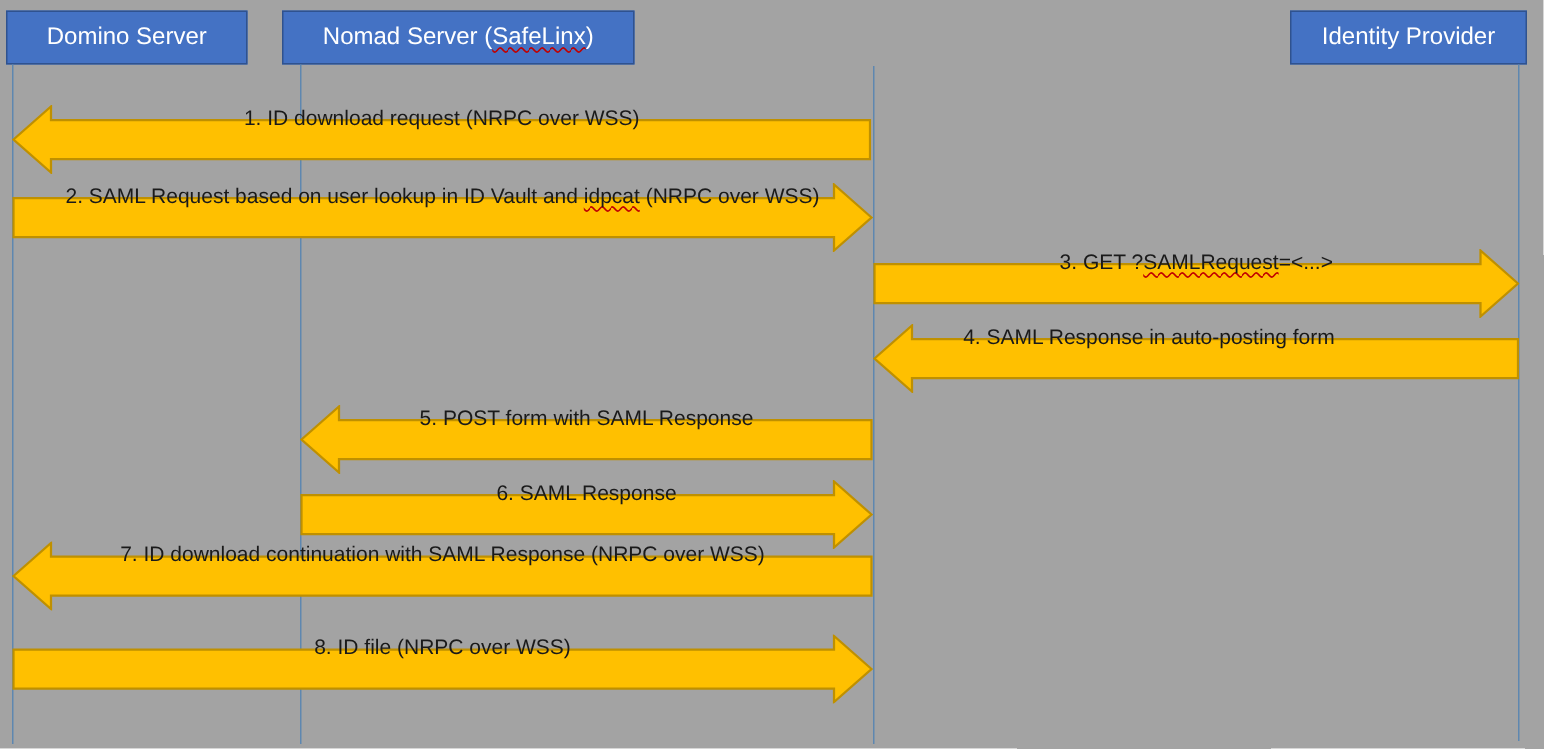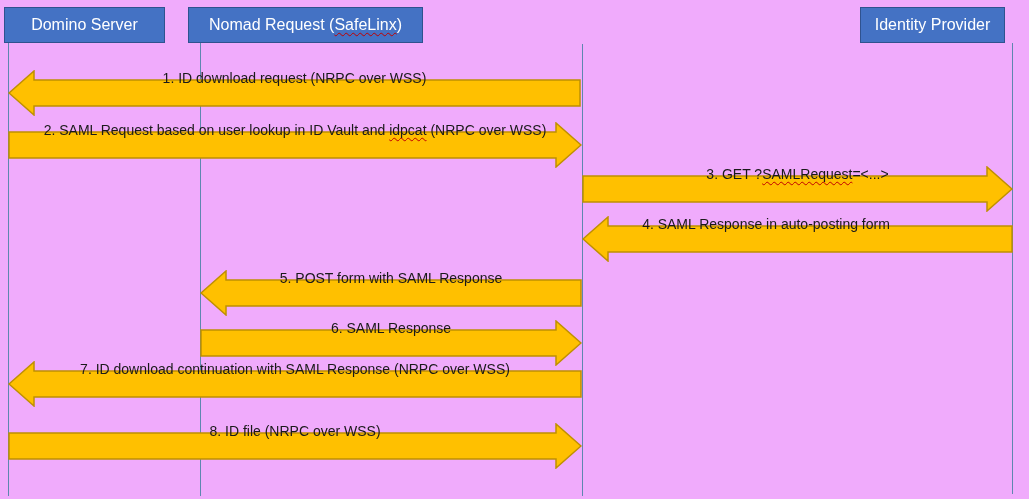--- a/index.html
+++ b/index.html
@@ -1,17 +1,17 @@
 <!DOCTYPE html>
 <html><head>
 <meta charset="utf-8">
 <style>
   html,body { margin:0; padding:0; background:#ffffff; }
   .canvas {
-    position:relative; width:1029px; height:499px; background:#f0abfc;
+    position:relative; width:1029px; height:499px; background:#a3a3a3;
     font-family:"Liberation Sans", sans-serif; overflow:hidden;
   }
   .actor {
     position:absolute; height:36px; box-sizing:border-box;
     display:flex; align-items:center; justify-content:center;
     color:#ffffff; font-size:16px; white-space:nowrap;
   }
   .actor-blue  { background:#4472C4; border:1.4px solid #2F528F; }
   .actor-green { background:#375623; border:1.4px solid #2B431B; }
   .lifeline { position:absolute; width:1.4px; background:#5E87B0; }
@@ -32,25 +32,25 @@
 </head>
 <body>
 
 <div class="canvas">
 
   <div class="actor actor-blue" style="left:4px; top:7px; width:161px;">
     <span>Domino Server</span>
   </div>
 
   <div class="actor actor-blue" style="left:188px; top:7px; width:235px;">
-    <span><span>Nomad Request (</span><span class="sq">SafeLinx</span><span>)</span></span>
+    <span><span>Nomad Server (</span><span class="sq">SafeLinx</span><span>)</span></span>
   </div>
 
 
-  <div class="actor actor-blue" style="left:860px; top:7px; width:145px;">
+  <div class="actor actor-blue" style="left:860px; top:7px; width:158px;">
     <span>Identity Provider</span>
   </div>
 
   <div class="lifeline" style="left:8px;    top:43px; height:453px;"></div>
   <div class="lifeline" style="left:200px;  top:43px; height:453px;"></div>
   <div class="lifeline" style="left:582px;  top:44px; height:452px;"></div>
   <div class="lifeline" style="left:1012px; top:43px; height:451px;"></div>
 
   <div class="msg" style="left:8px; top:70px; width:573px;">
     <svg width="573" height="46">

